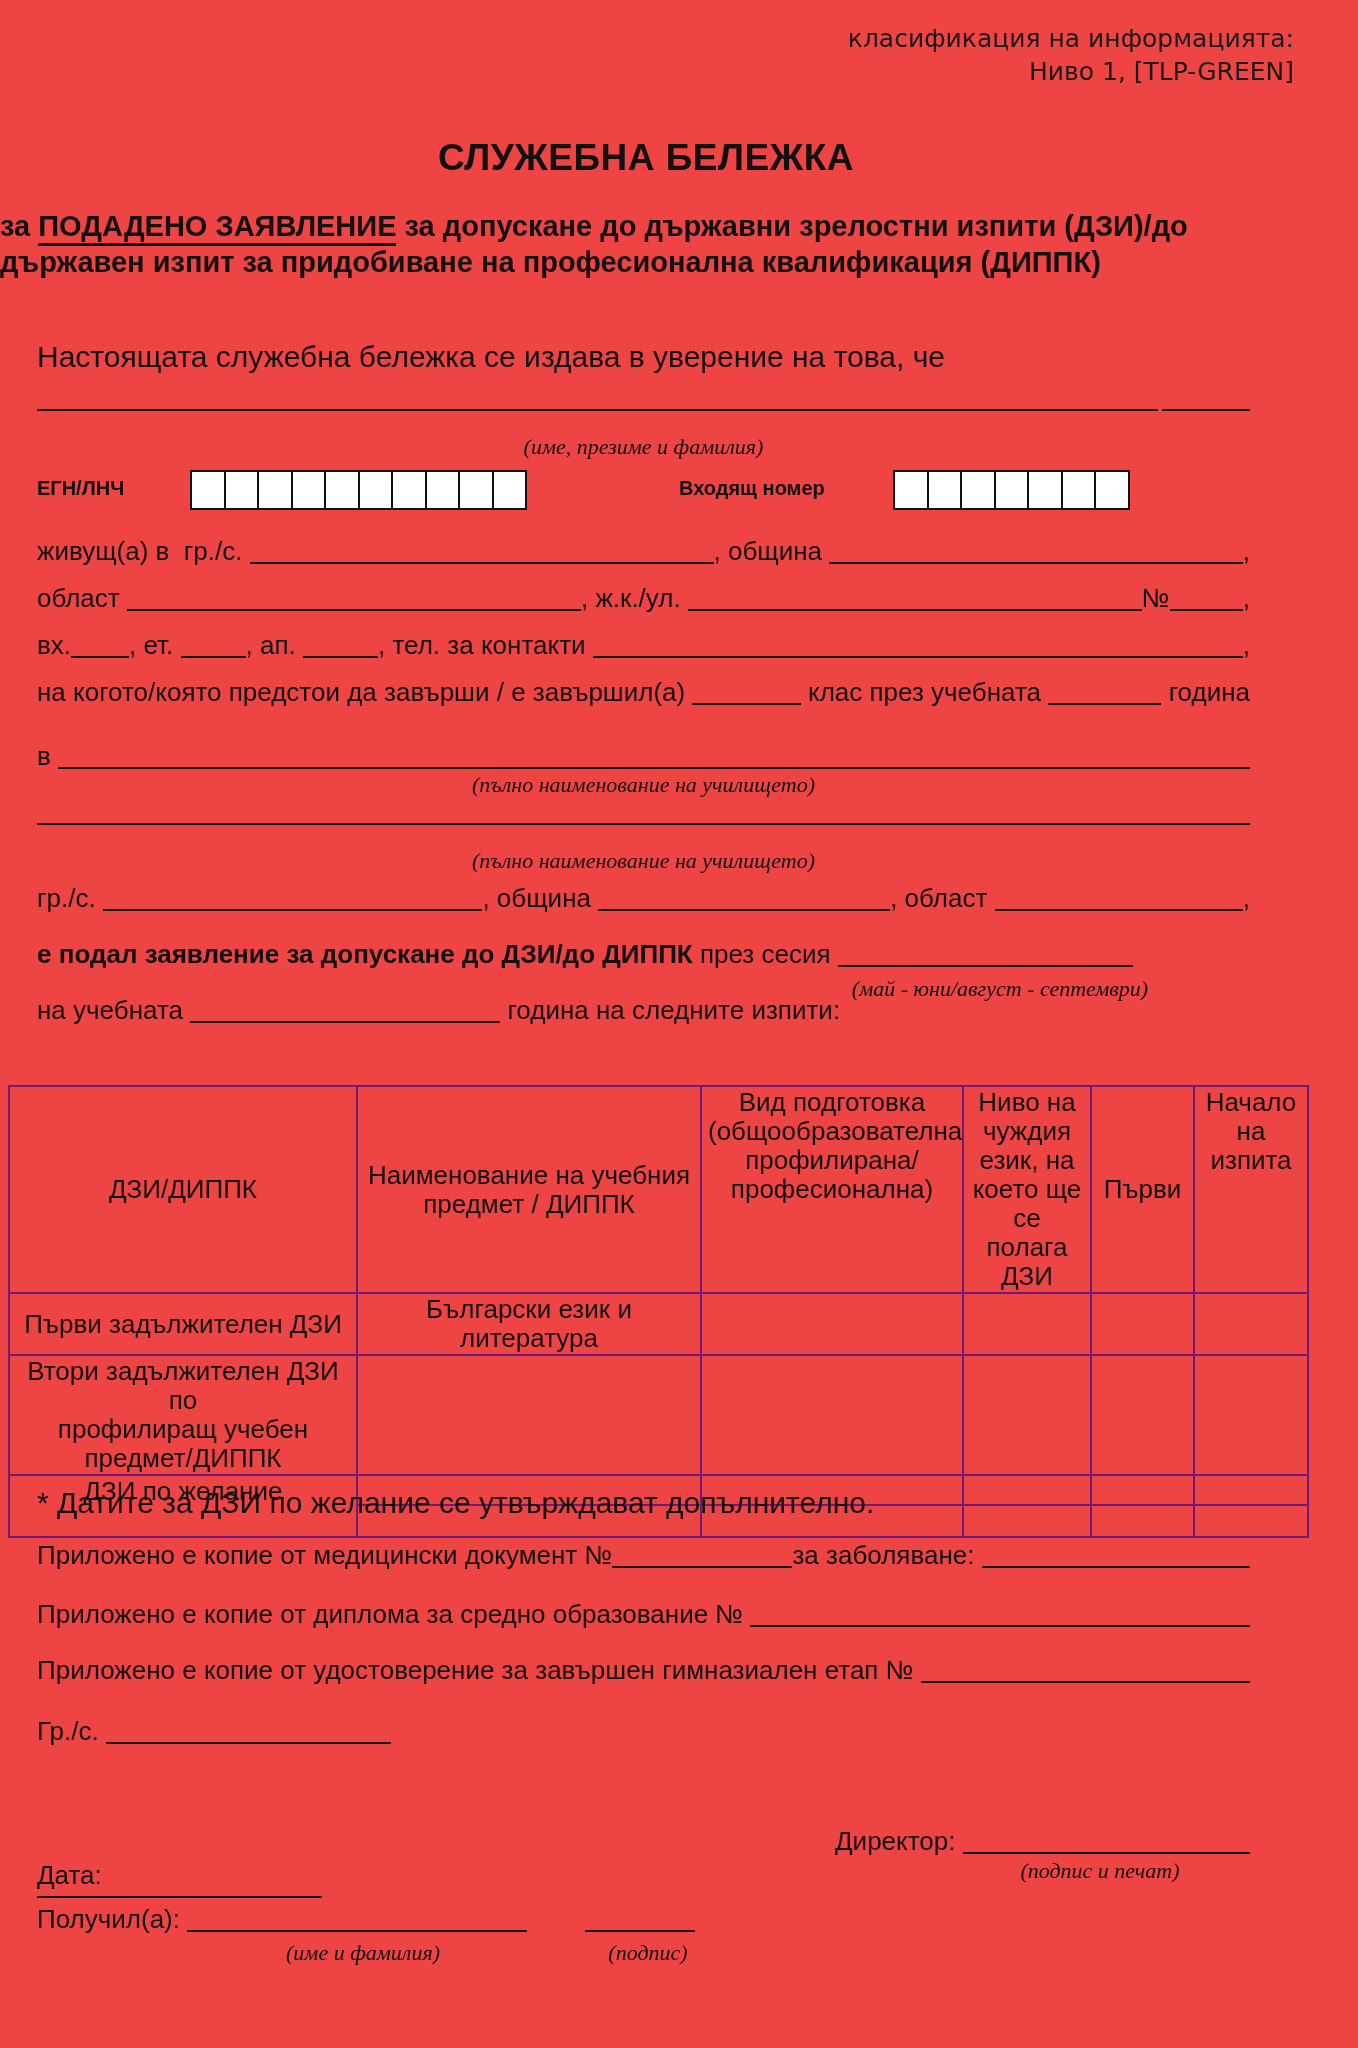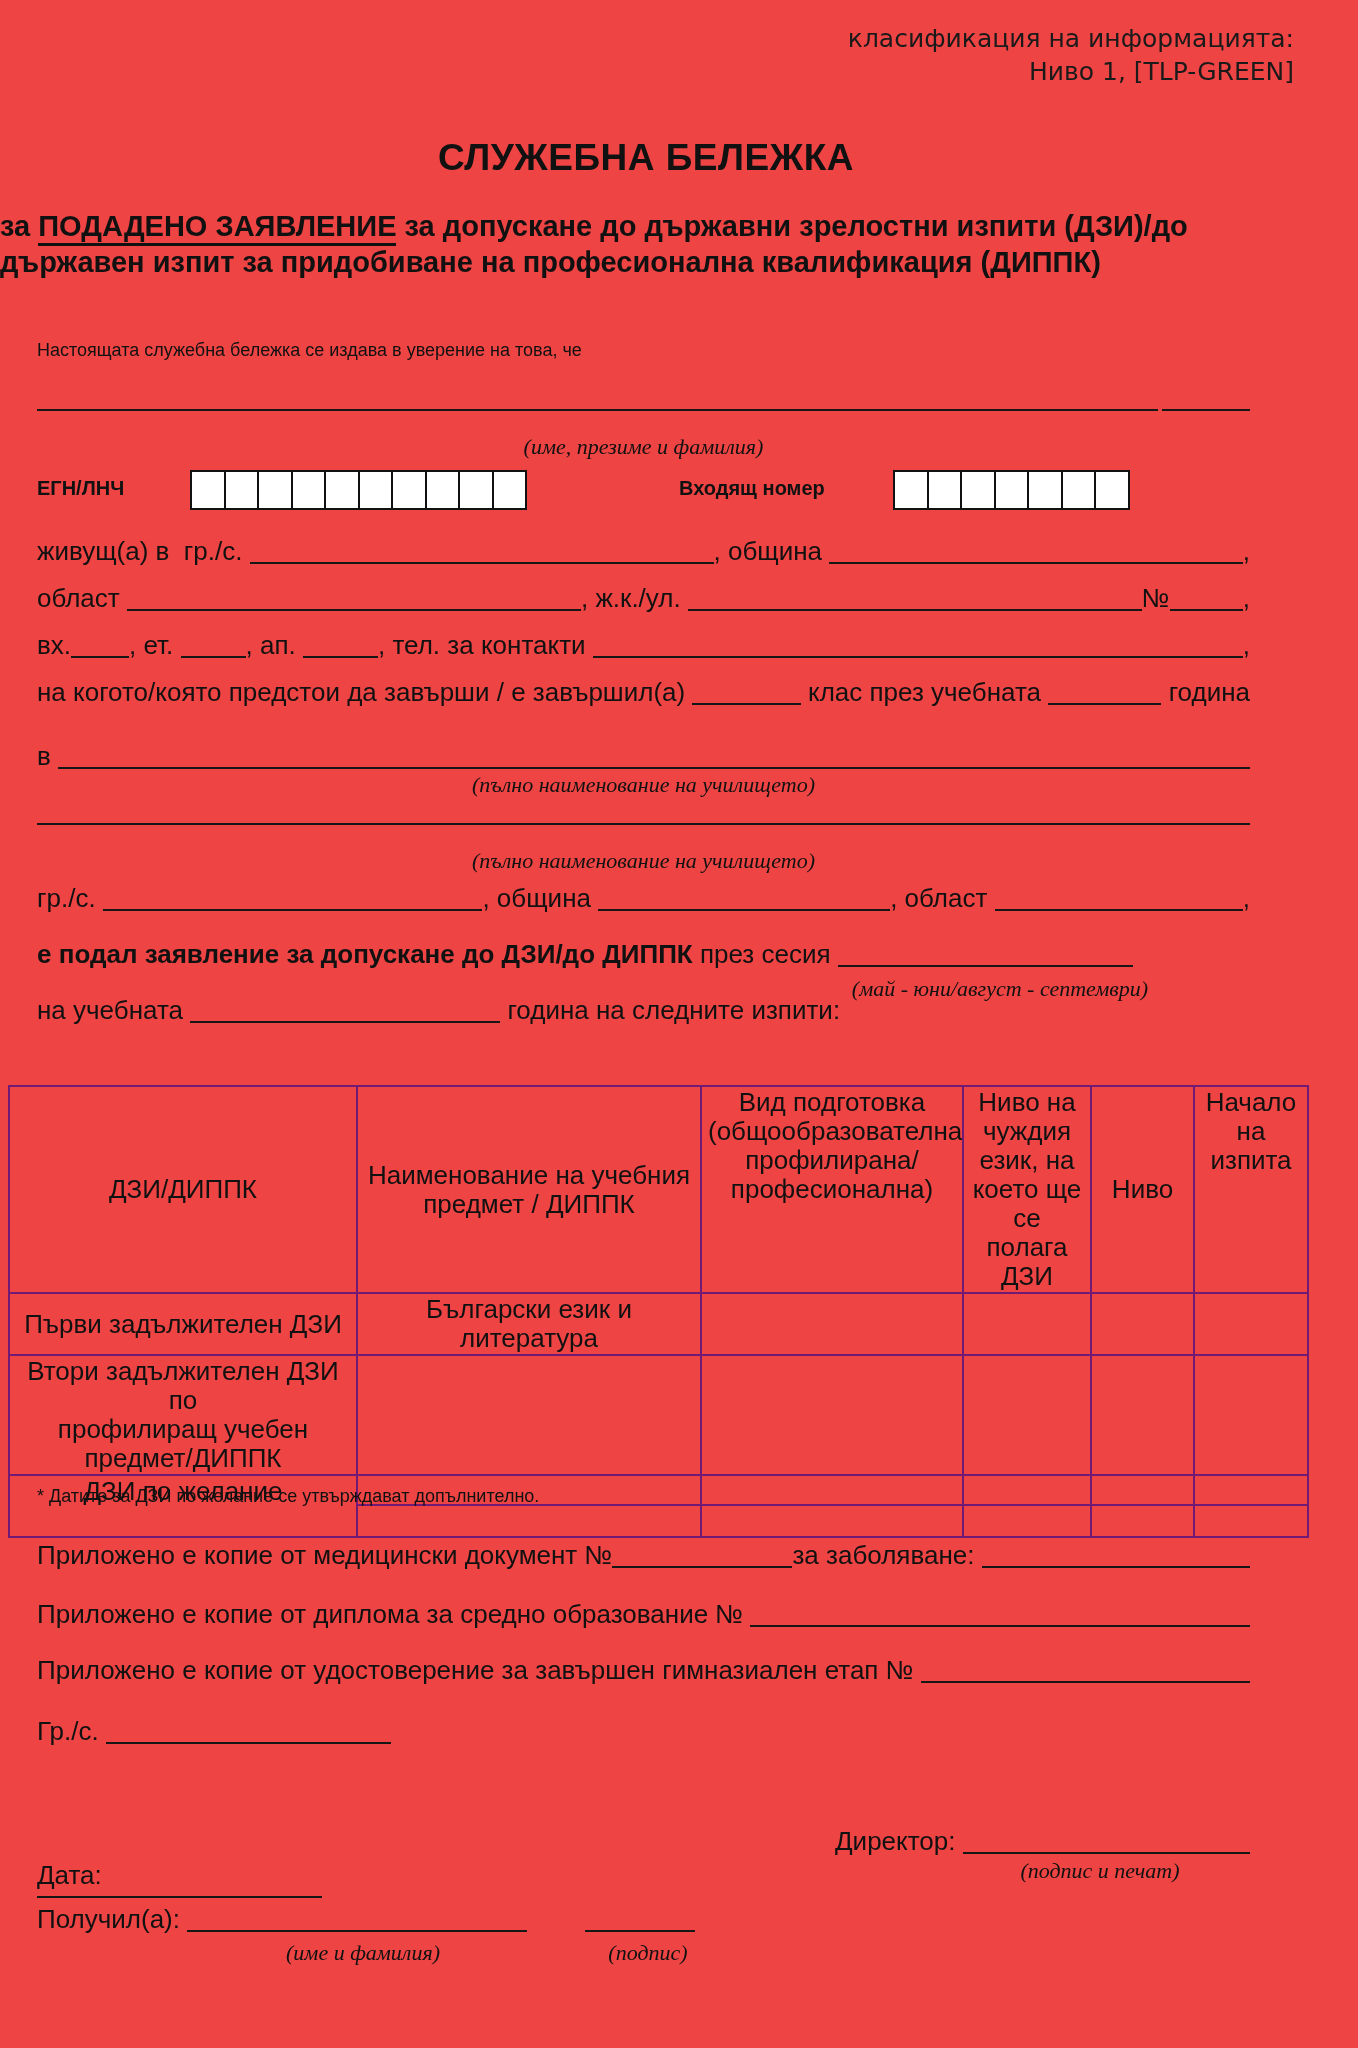--- a/index.html
+++ b/index.html
@@ -33,21 +33,21 @@
   table.exams{position:absolute;left:8px;top:1085px;width:1299px;border-collapse:collapse;
               table-layout:fixed;font-size:26px;color:#111;}
   table.exams td{border:2px solid #701a75;line-height:29px;padding:1px 6px;white-space:pre-line;
                  overflow:hidden;}
   table.exams tr.hdr td{text-align:center;}
   td.mid{vertical-align:middle;}
   td.top{vertical-align:top;padding-top:4px;}
   td.body{vertical-align:middle;text-align:center;padding-left:8px;}
   td.vtop{vertical-align:top;}
 
-  .plain{position:absolute;left:37px;font-size:18px;color:#111;white-space:pre;}
+  .plain{position:absolute;left:37px;font-size:30px;color:#111;white-space:pre;}
 </style>
 </head>
 <body>
 
 <div class="page">
 
   <div class="clf">
     <div>класификация на информацията:</div>
     <div>Ниво 1, [TLP-GREEN]</div>
   </div>
@@ -146,21 +146,21 @@
       <td class="top">Вид подготовка
 (общообразователна/
 профилирана/
 професионална)</td>
       <td class="mid">Ниво на
 чуждия
 език, на
 което ще
 се полага
 ДЗИ</td>
-      <td class="mid">Ниво</td>
+      <td class="mid">Първи</td>
       <td class="top">Начало
 на
 изпита</td>
     </tr>
     <tr style="height:33px;">
       <td class="body">Първи задължителен ДЗИ</td>
       <td class="body">Български език и литература</td>
       <td class="body"></td>
       <td class="body"></td>
       <td class="body"></td>

